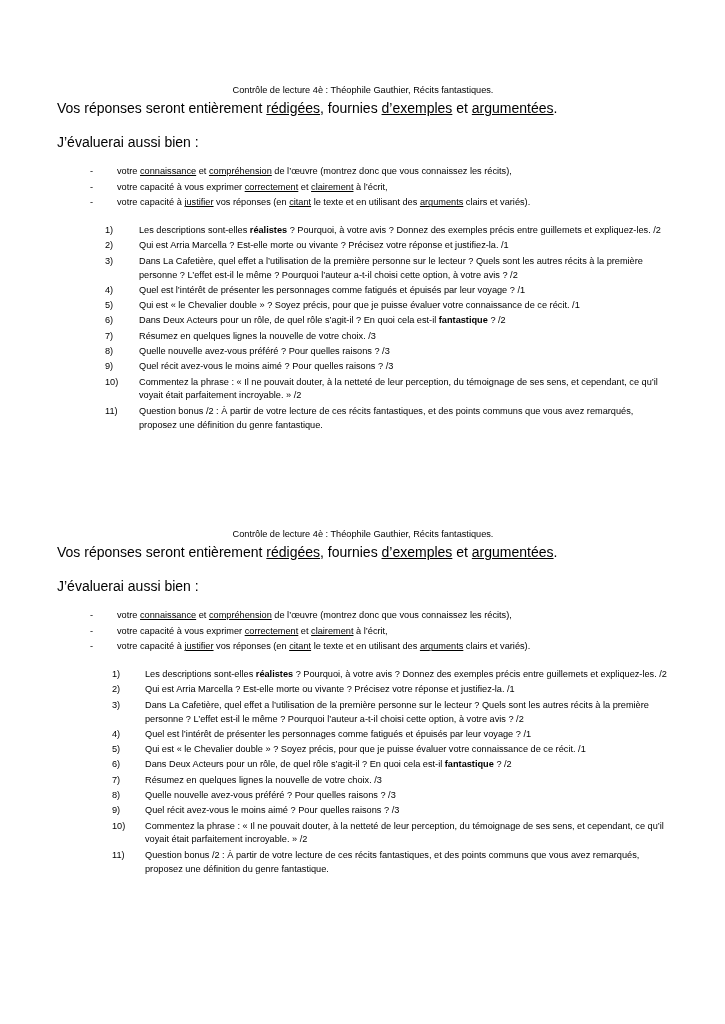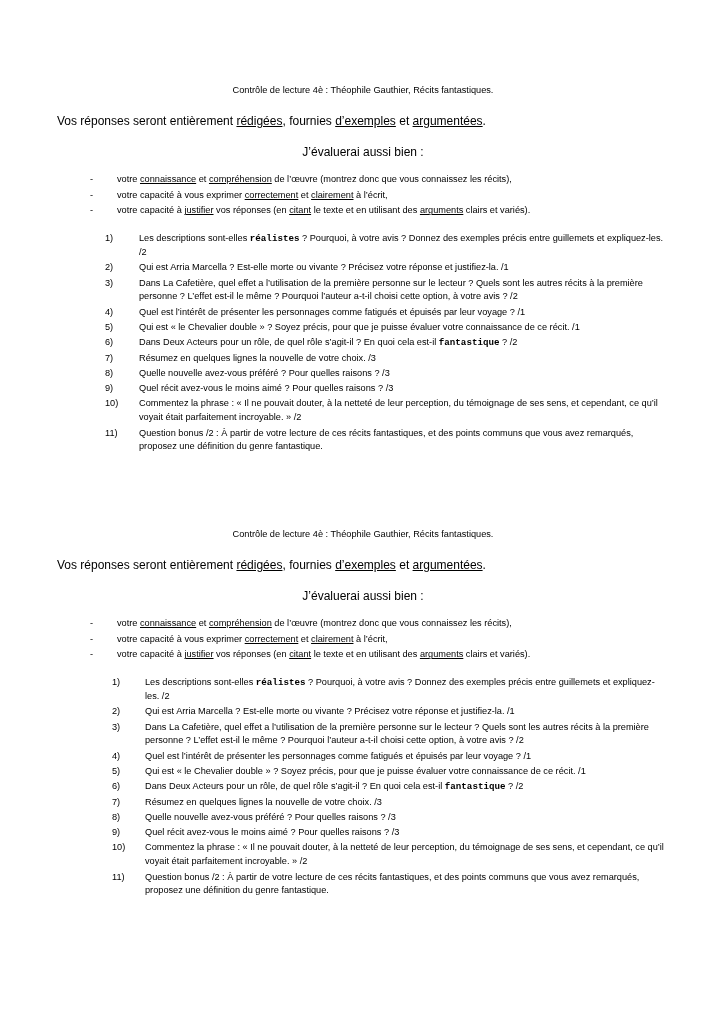--- a/index.html
+++ b/index.html
@@ -29,28 +29,28 @@
   }
   .block-1 { top: 84px; }
   .block-2 { top: 528px; }
 
   .title {
     text-align: center;
     margin: 0 0 0 0;
     font-size: 9.2px;
   }
   .para {
-    margin: 14px 0 0 0;
-    font-size: 12px;
-  }
-  .para.tight { margin-top: 13px; text-align: center; }
+    margin: 0 0 0 0;
+    font-size: 14px;
+  }
+  .para.tight { margin-top: 13px; }
 
   u.ul { text-decoration: underline; }
   .ital { }
-  .bold { font-weight: bold; font-family: Liberation Mono, monospace; }
+  .bold { font-weight: bold; }
 
   ul.dashes {
     list-style: none;
     margin: 12px 0 0 0;
     padding: 0 0 0 0;
   }
   ul.dashes li {
     position: relative;
     padding-left: 60px;
     margin-bottom: 2px;

